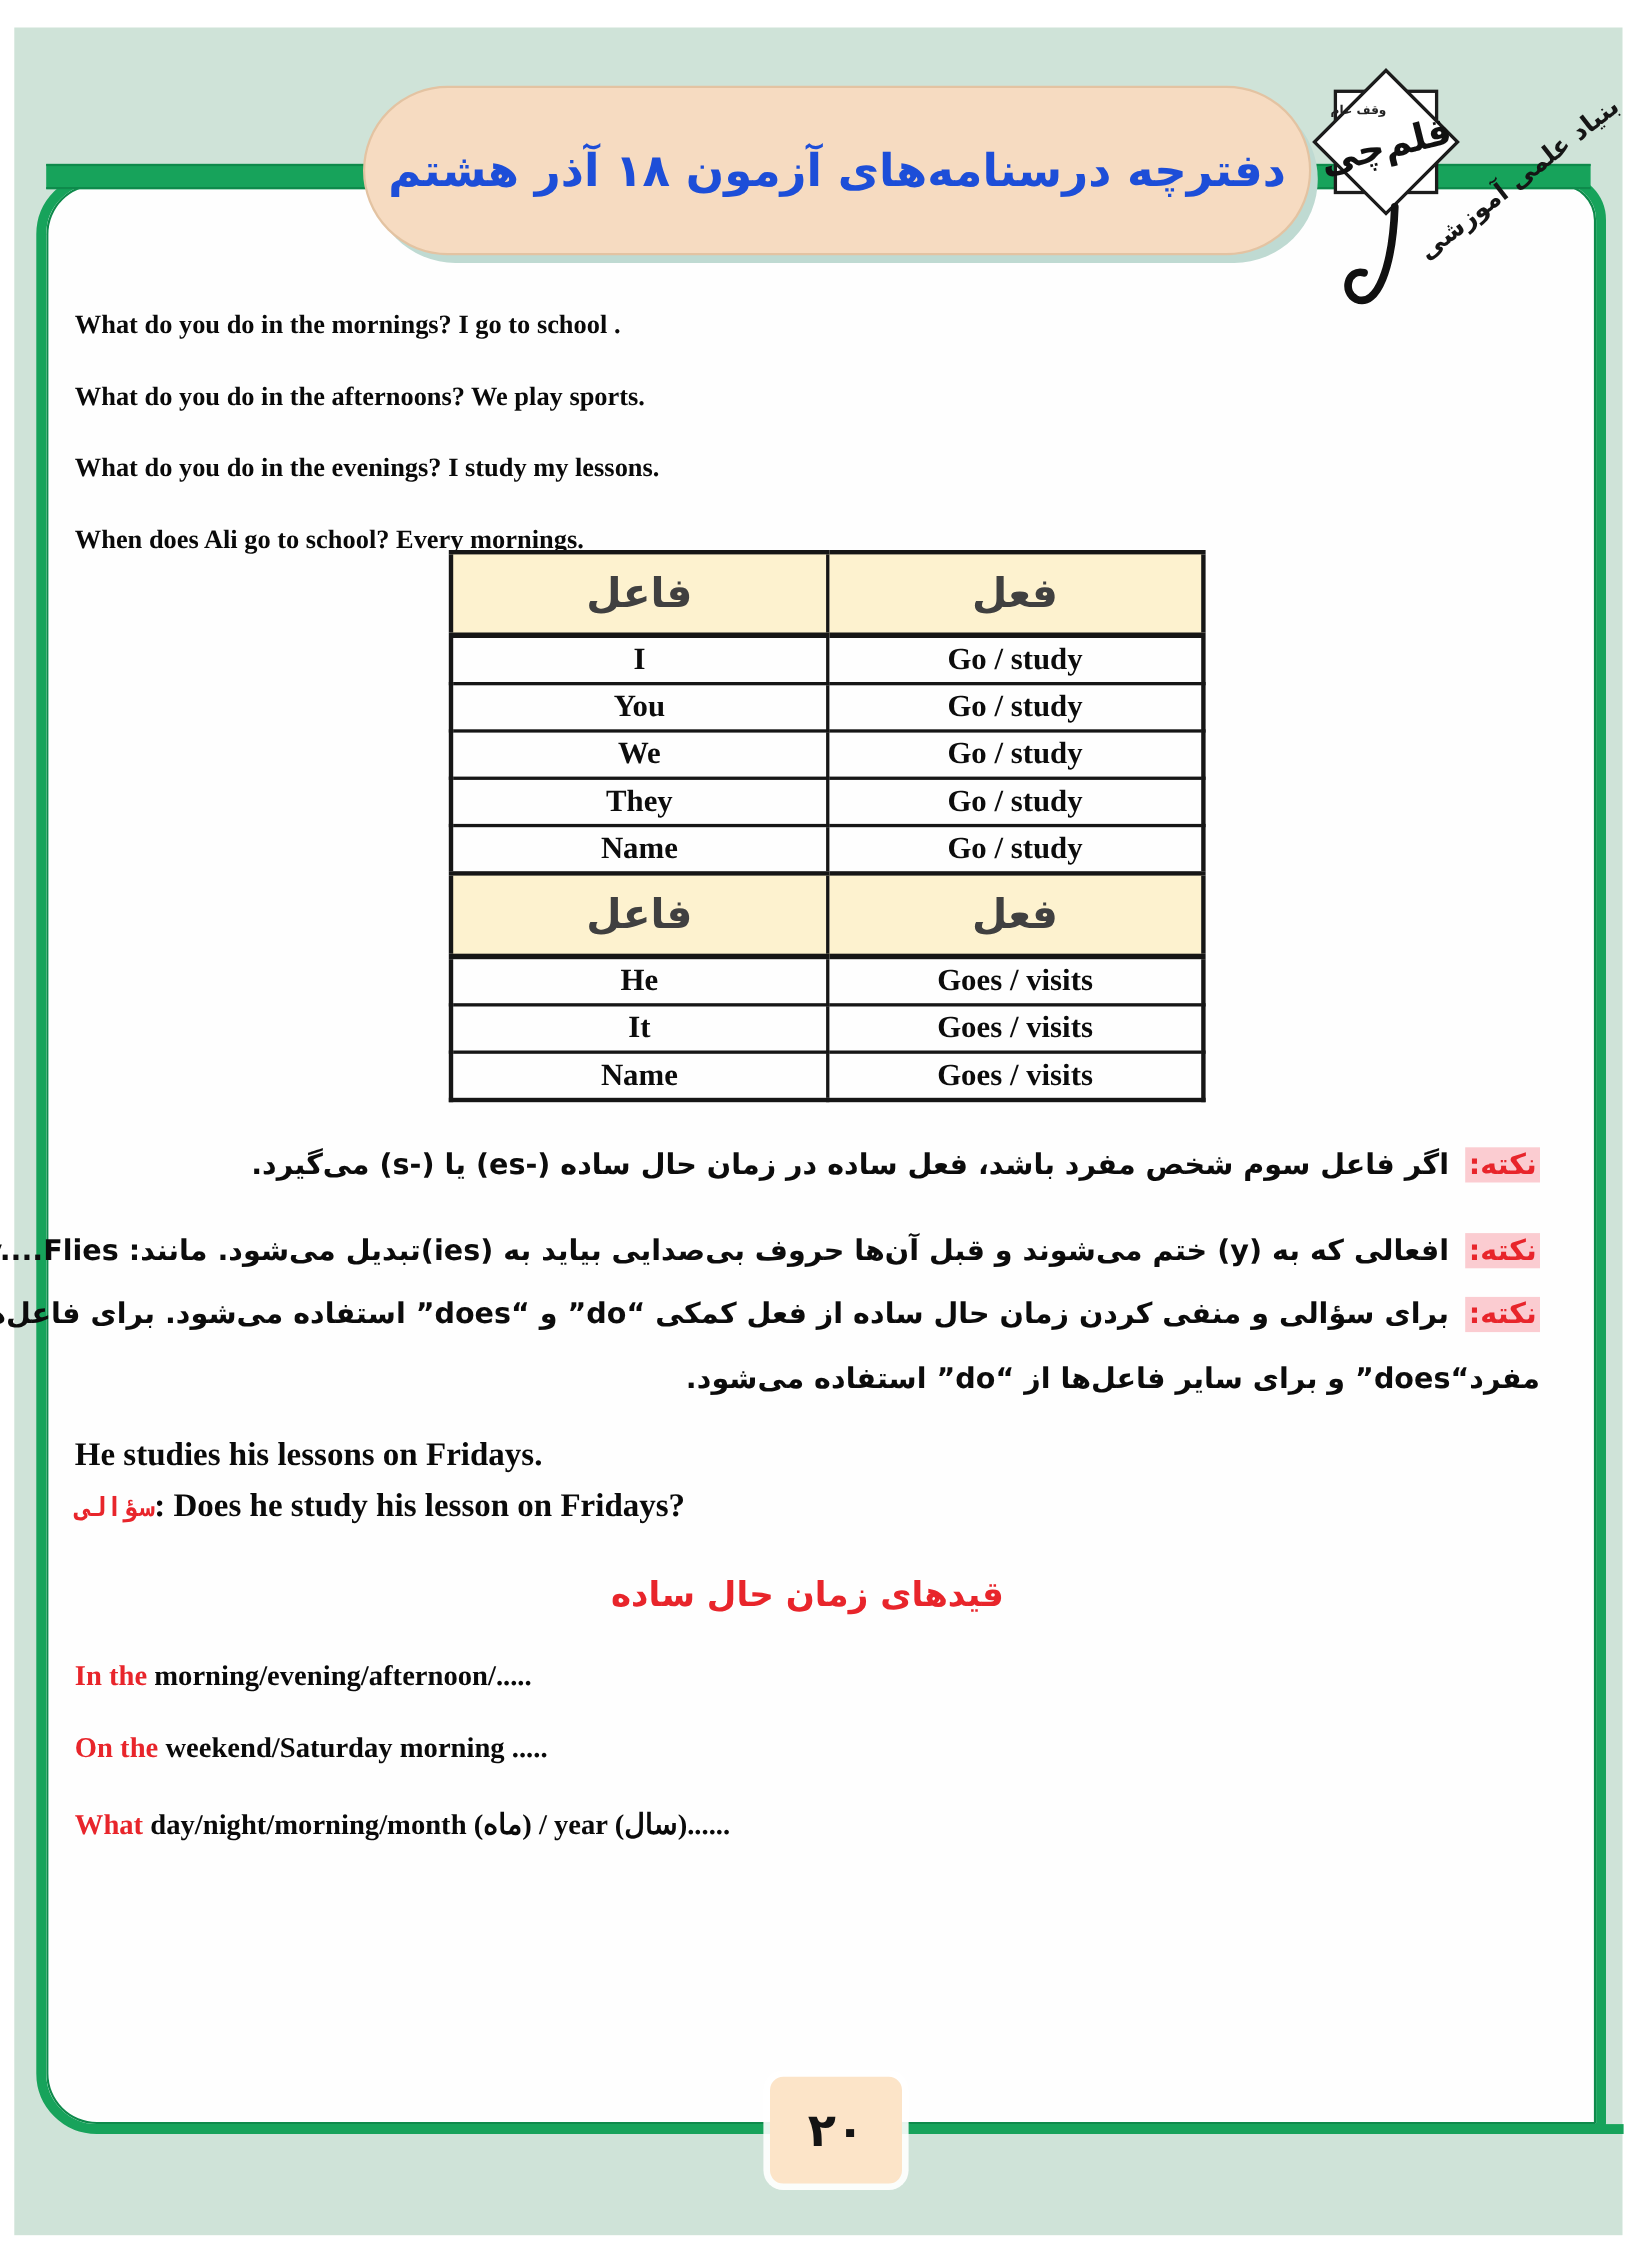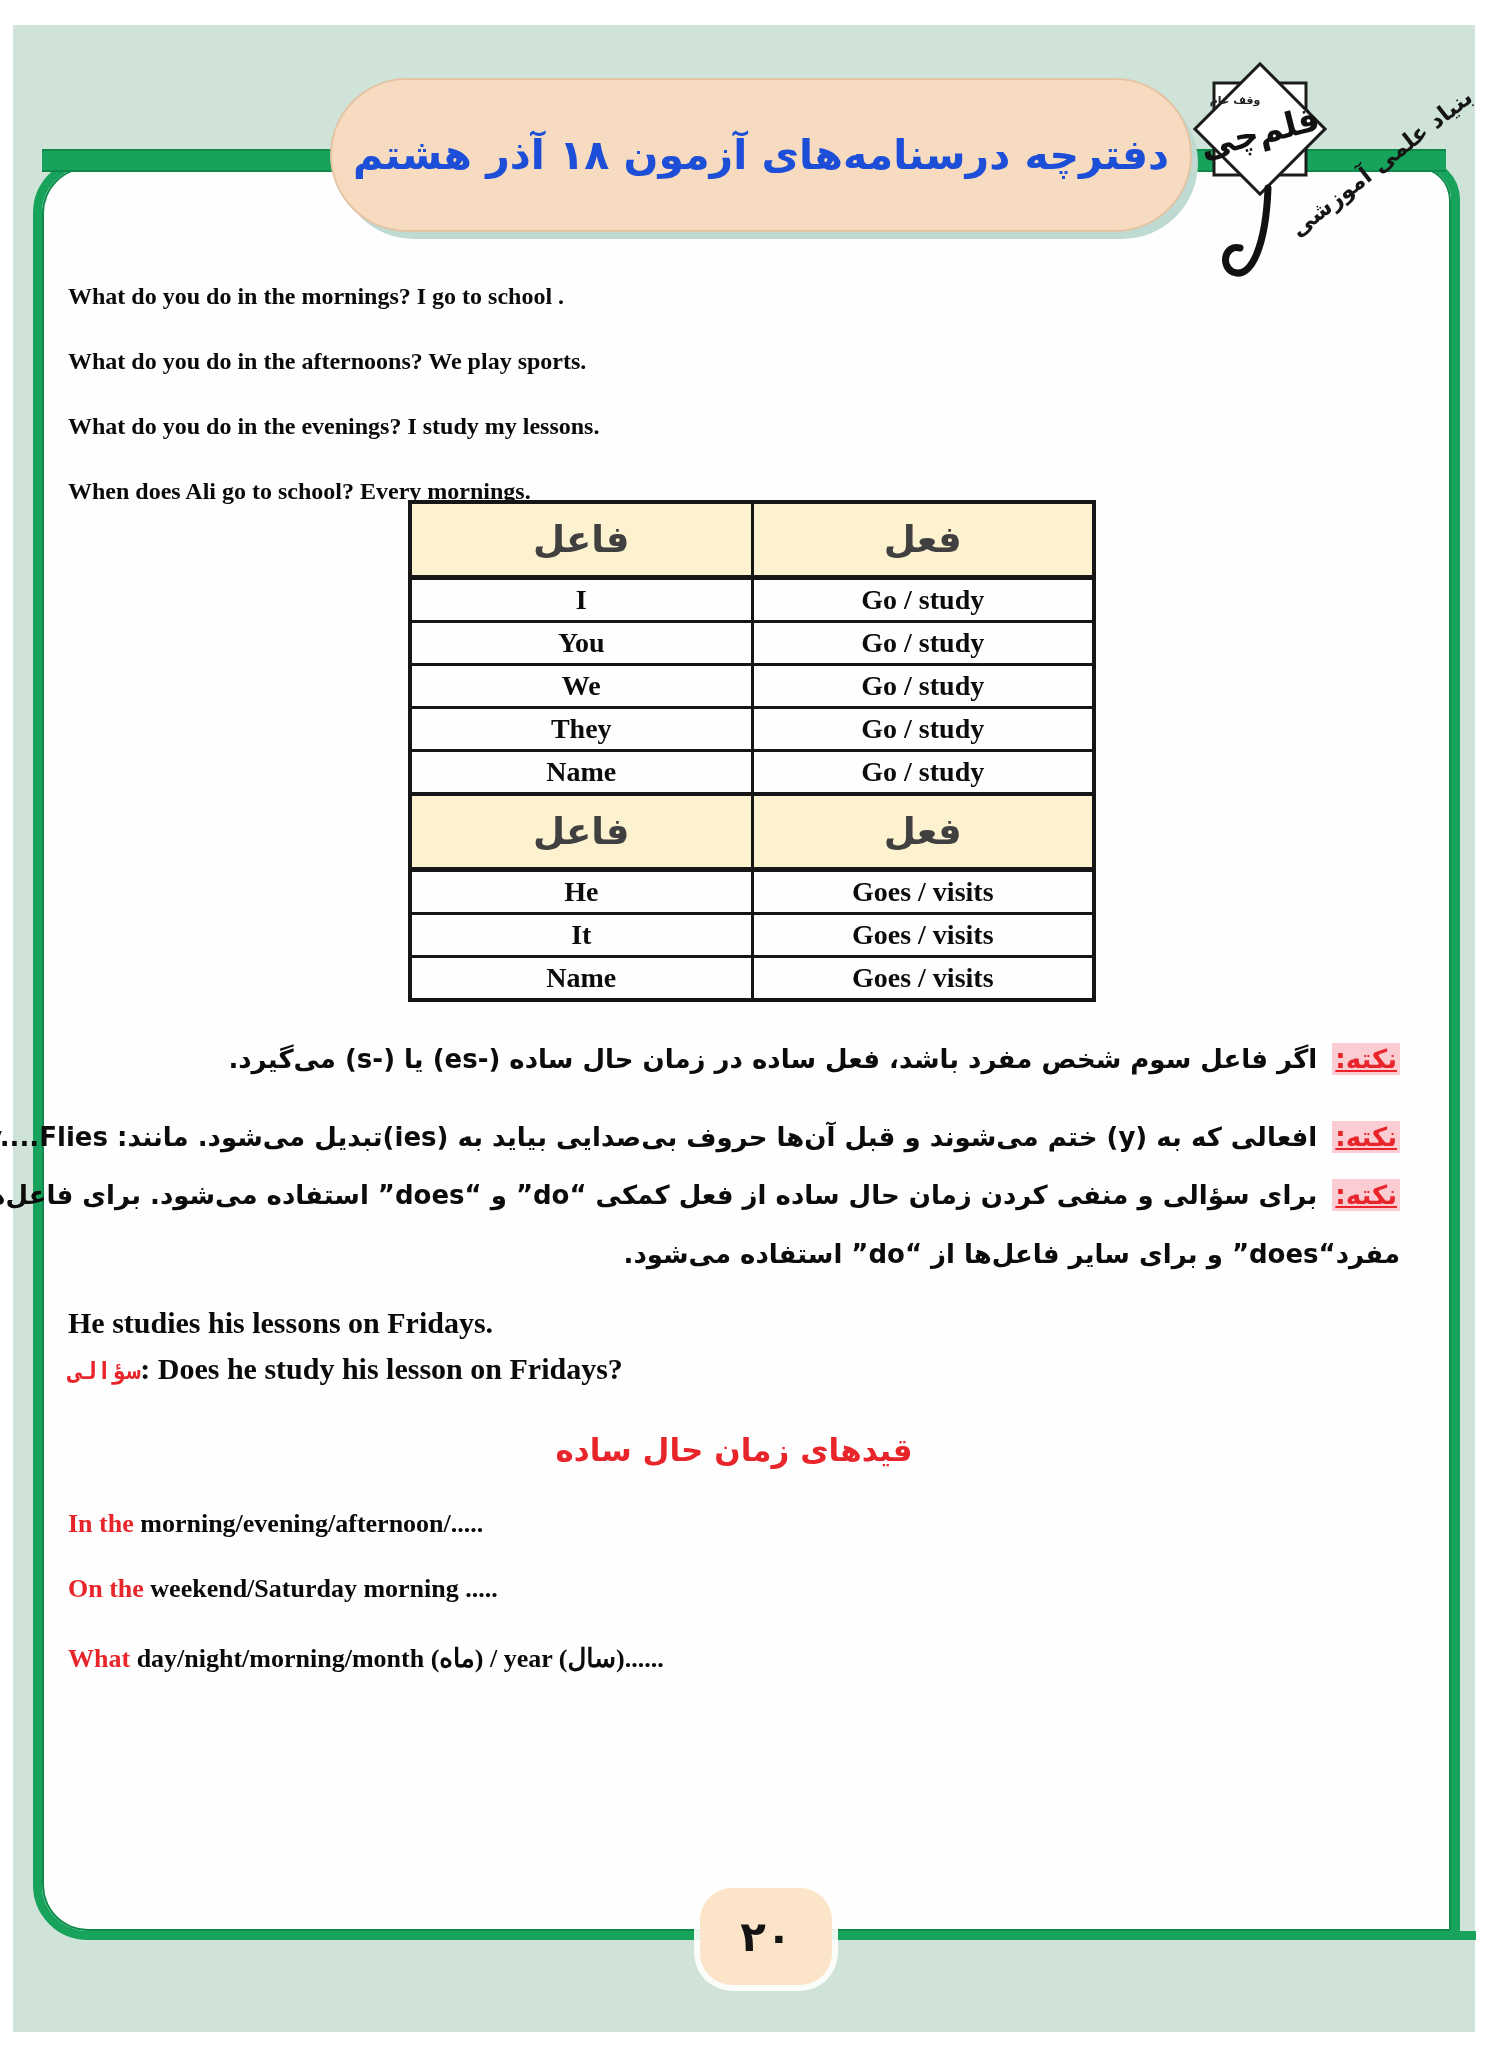--- a/index.html
+++ b/index.html
@@ -34,38 +34,38 @@
   .grammar-table td{border:3px solid #161616;padding:0;}
   .grammar-table .hrow td{height:71px;background:#fdf2cf;font-family:"DejaVu Sans",sans-serif;
                           font-weight:bold;font-size:37px;color:#404040;
                           border-bottom-width:5px;border-top-width:4px;}
   .grammar-table .drow td{height:40px;font-family:"Liberation Serif",serif;font-weight:bold;
                           font-size:28px;color:#0c0c0c;}
   
   .note-line{position:absolute;right:88px;direction:rtl;font-weight:bold;font-size:26px;
              color:#0c0c0c;white-space:nowrap;}
   .n1{top:1044px;} .n2{top:1122px;} .n3{top:1180px;} .n4{top:1239px;}
-  .note-label{color:#e8252b;background:#fbccd1;padding:1px 3px;margin-left:6px;text-decoration:underline;}
+  .note-label{color:#e8252b;background:#fbccd1;padding:1px 3px;margin-left:6px;}
   
   .ex1{position:absolute;left:68px;top:1306px;font-family:"Liberation Serif",serif;
        font-weight:bold;font-size:30px;color:#0a0a0a;}
   .ex2{position:absolute;left:68px;top:1352px;font-family:"Liberation Serif",serif;
        font-weight:bold;font-size:30px;color:#0a0a0a;}
   .red-fa{font-family:Liberation Mono, monospace;font-size:24px;color:#e8252b;font-weight:bold;}
   
   .section-heading{position:absolute;left:68px;right:88px;top:1432px;text-align:center;
                    font-weight:bold;font-size:31px;color:#e8252b;direction:rtl;}
   
   .adv{position:absolute;left:68px;font-family:"Liberation Serif",serif;font-weight:bold;
        font-size:26px;color:#0a0a0a;}
   .adv1{top:1509px;} .adv2{top:1574px;} .adv3{top:1643px;}
   .adv .red{color:#e8252b;}
   
-  .page-badge{position:absolute;left:700px;top:1888px;width:132px;height:97px;background:#fce4c8;
-              border-radius:32px;display:flex;align-items:center;justify-content:center;
+  .page-badge{position:absolute;left:700px;top:1888px;width:120px;height:97px;background:#fce4c8;
+              border-radius:12px;display:flex;align-items:center;justify-content:center;
               box-shadow:0 0 0 6px rgba(255,255,255,0.9);}
   .page-badge .num{font-size:42px;font-weight:bold;color:#141414;direction:rtl;}
 </style>
 </head>
 <body>
 
 <div class="page">
 
   <div class="bg-band"></div>
   <div class="card"></div>

